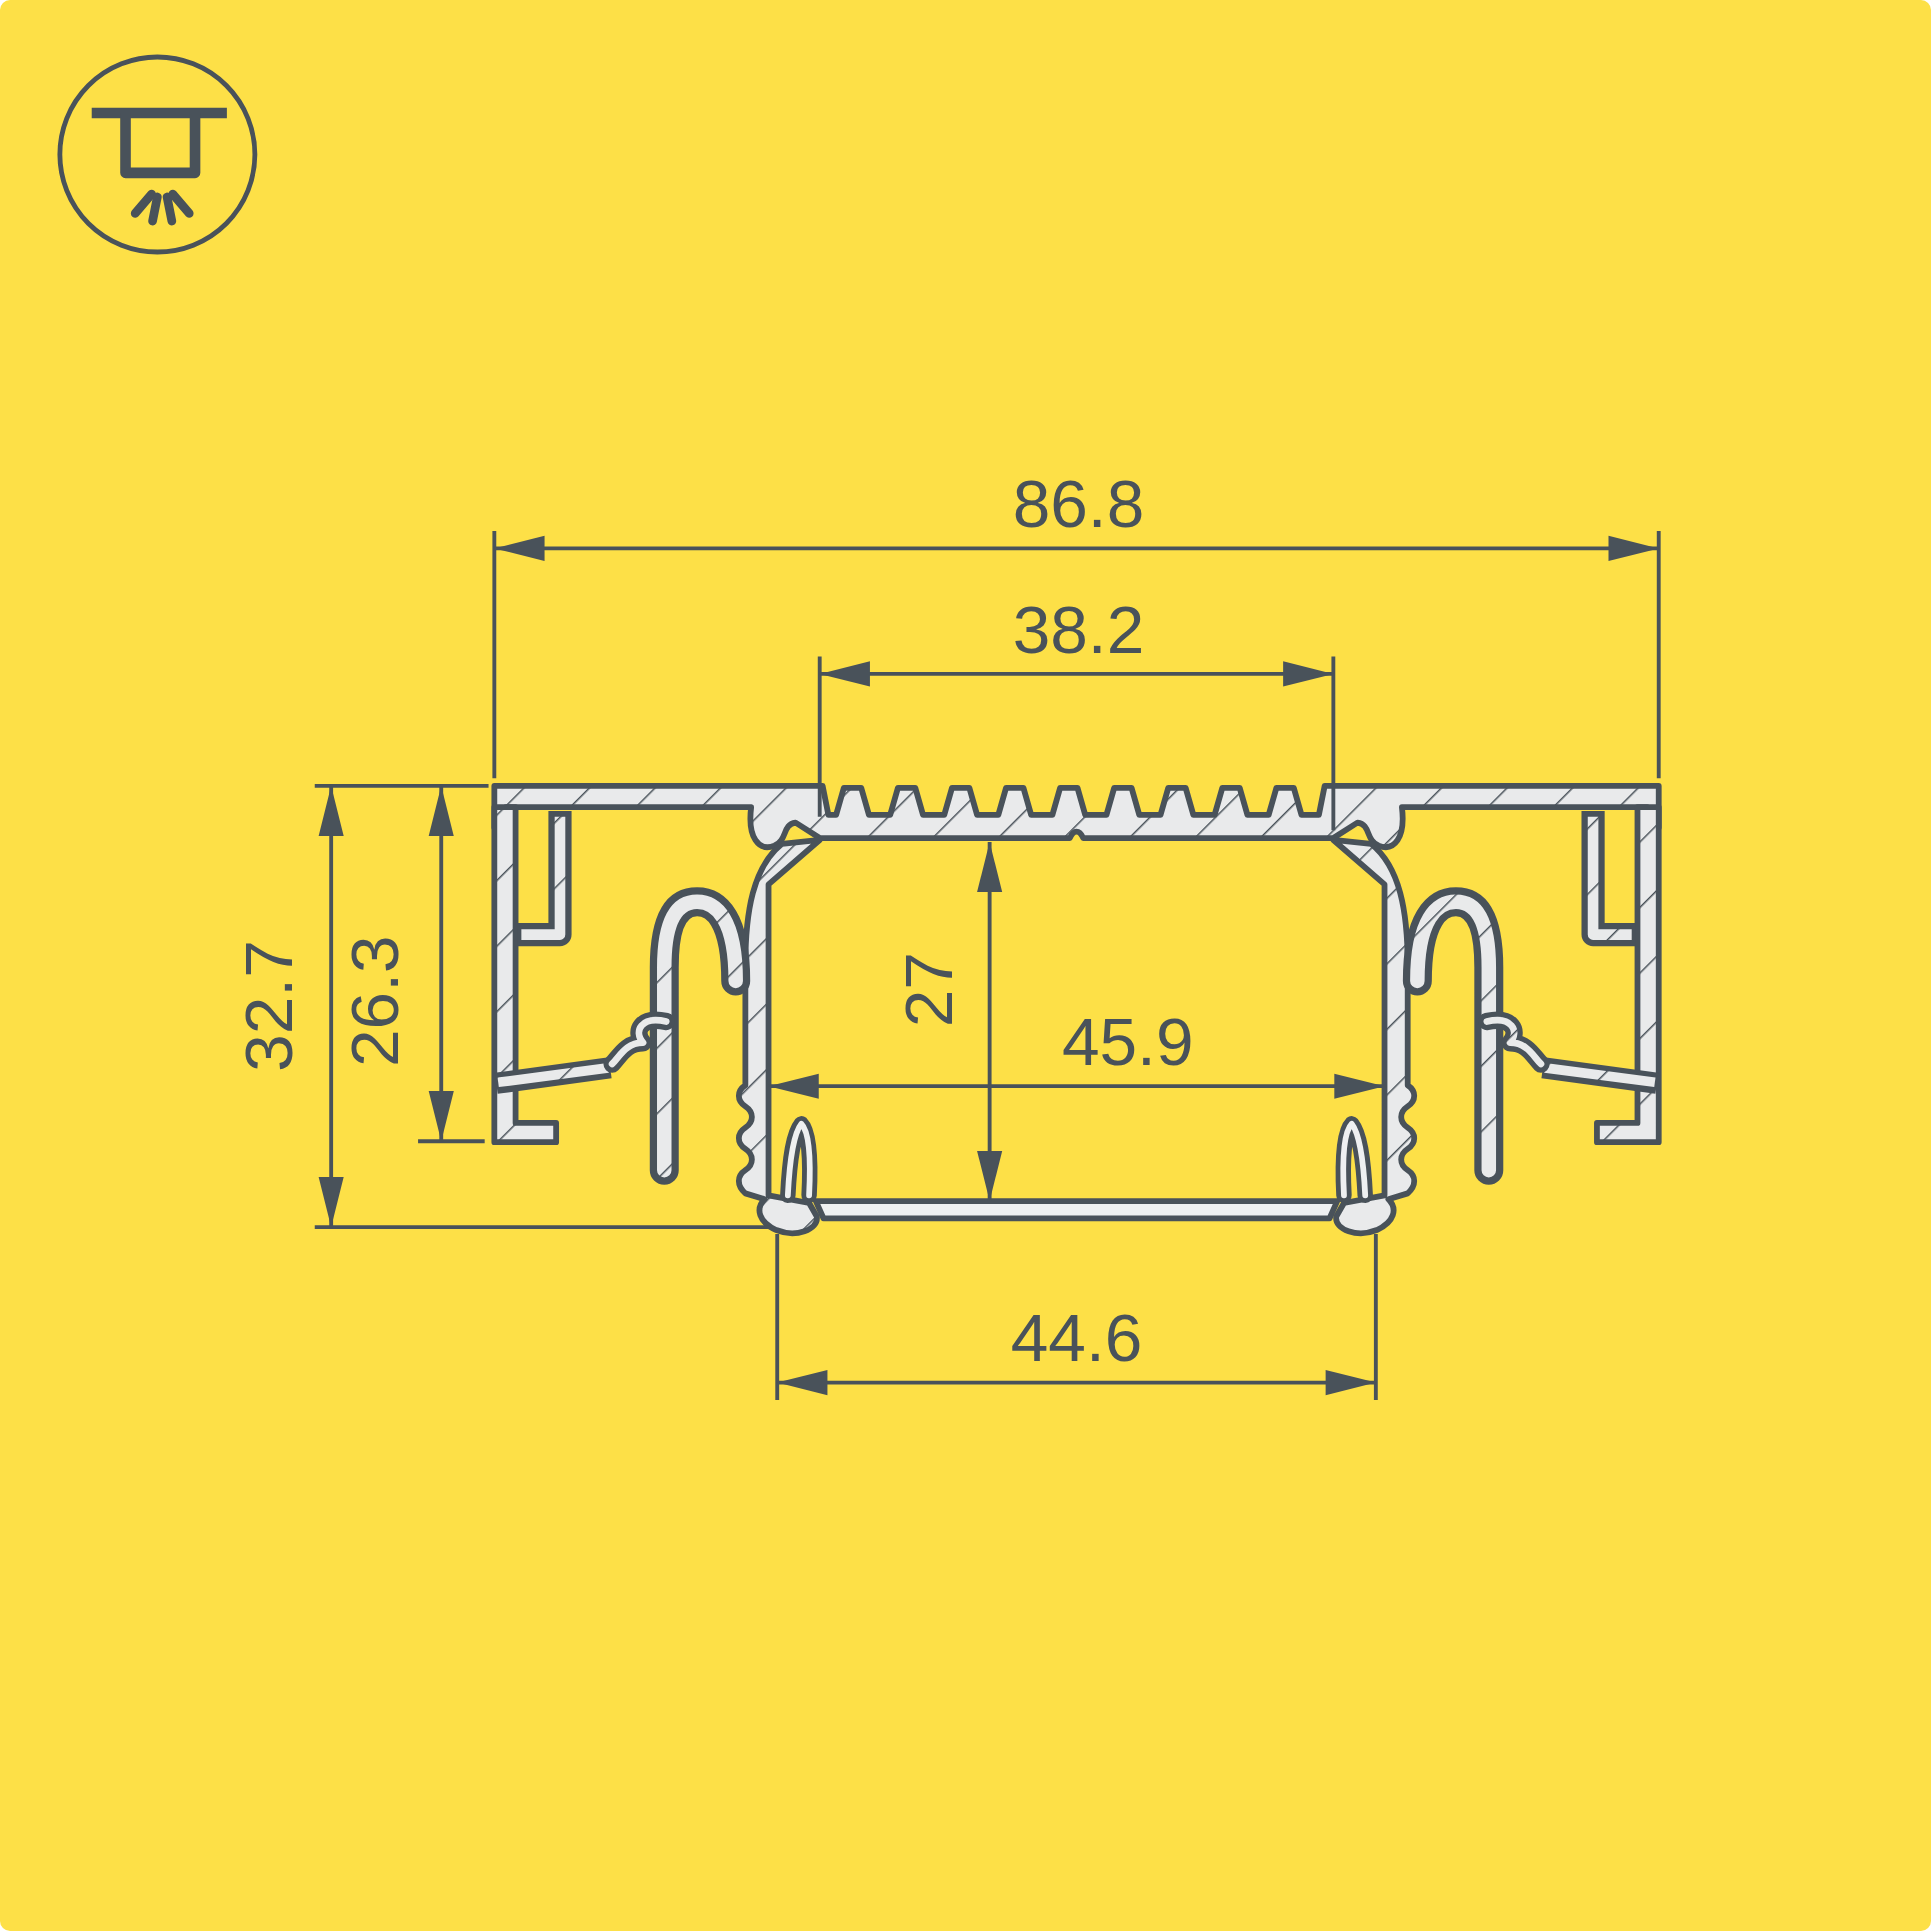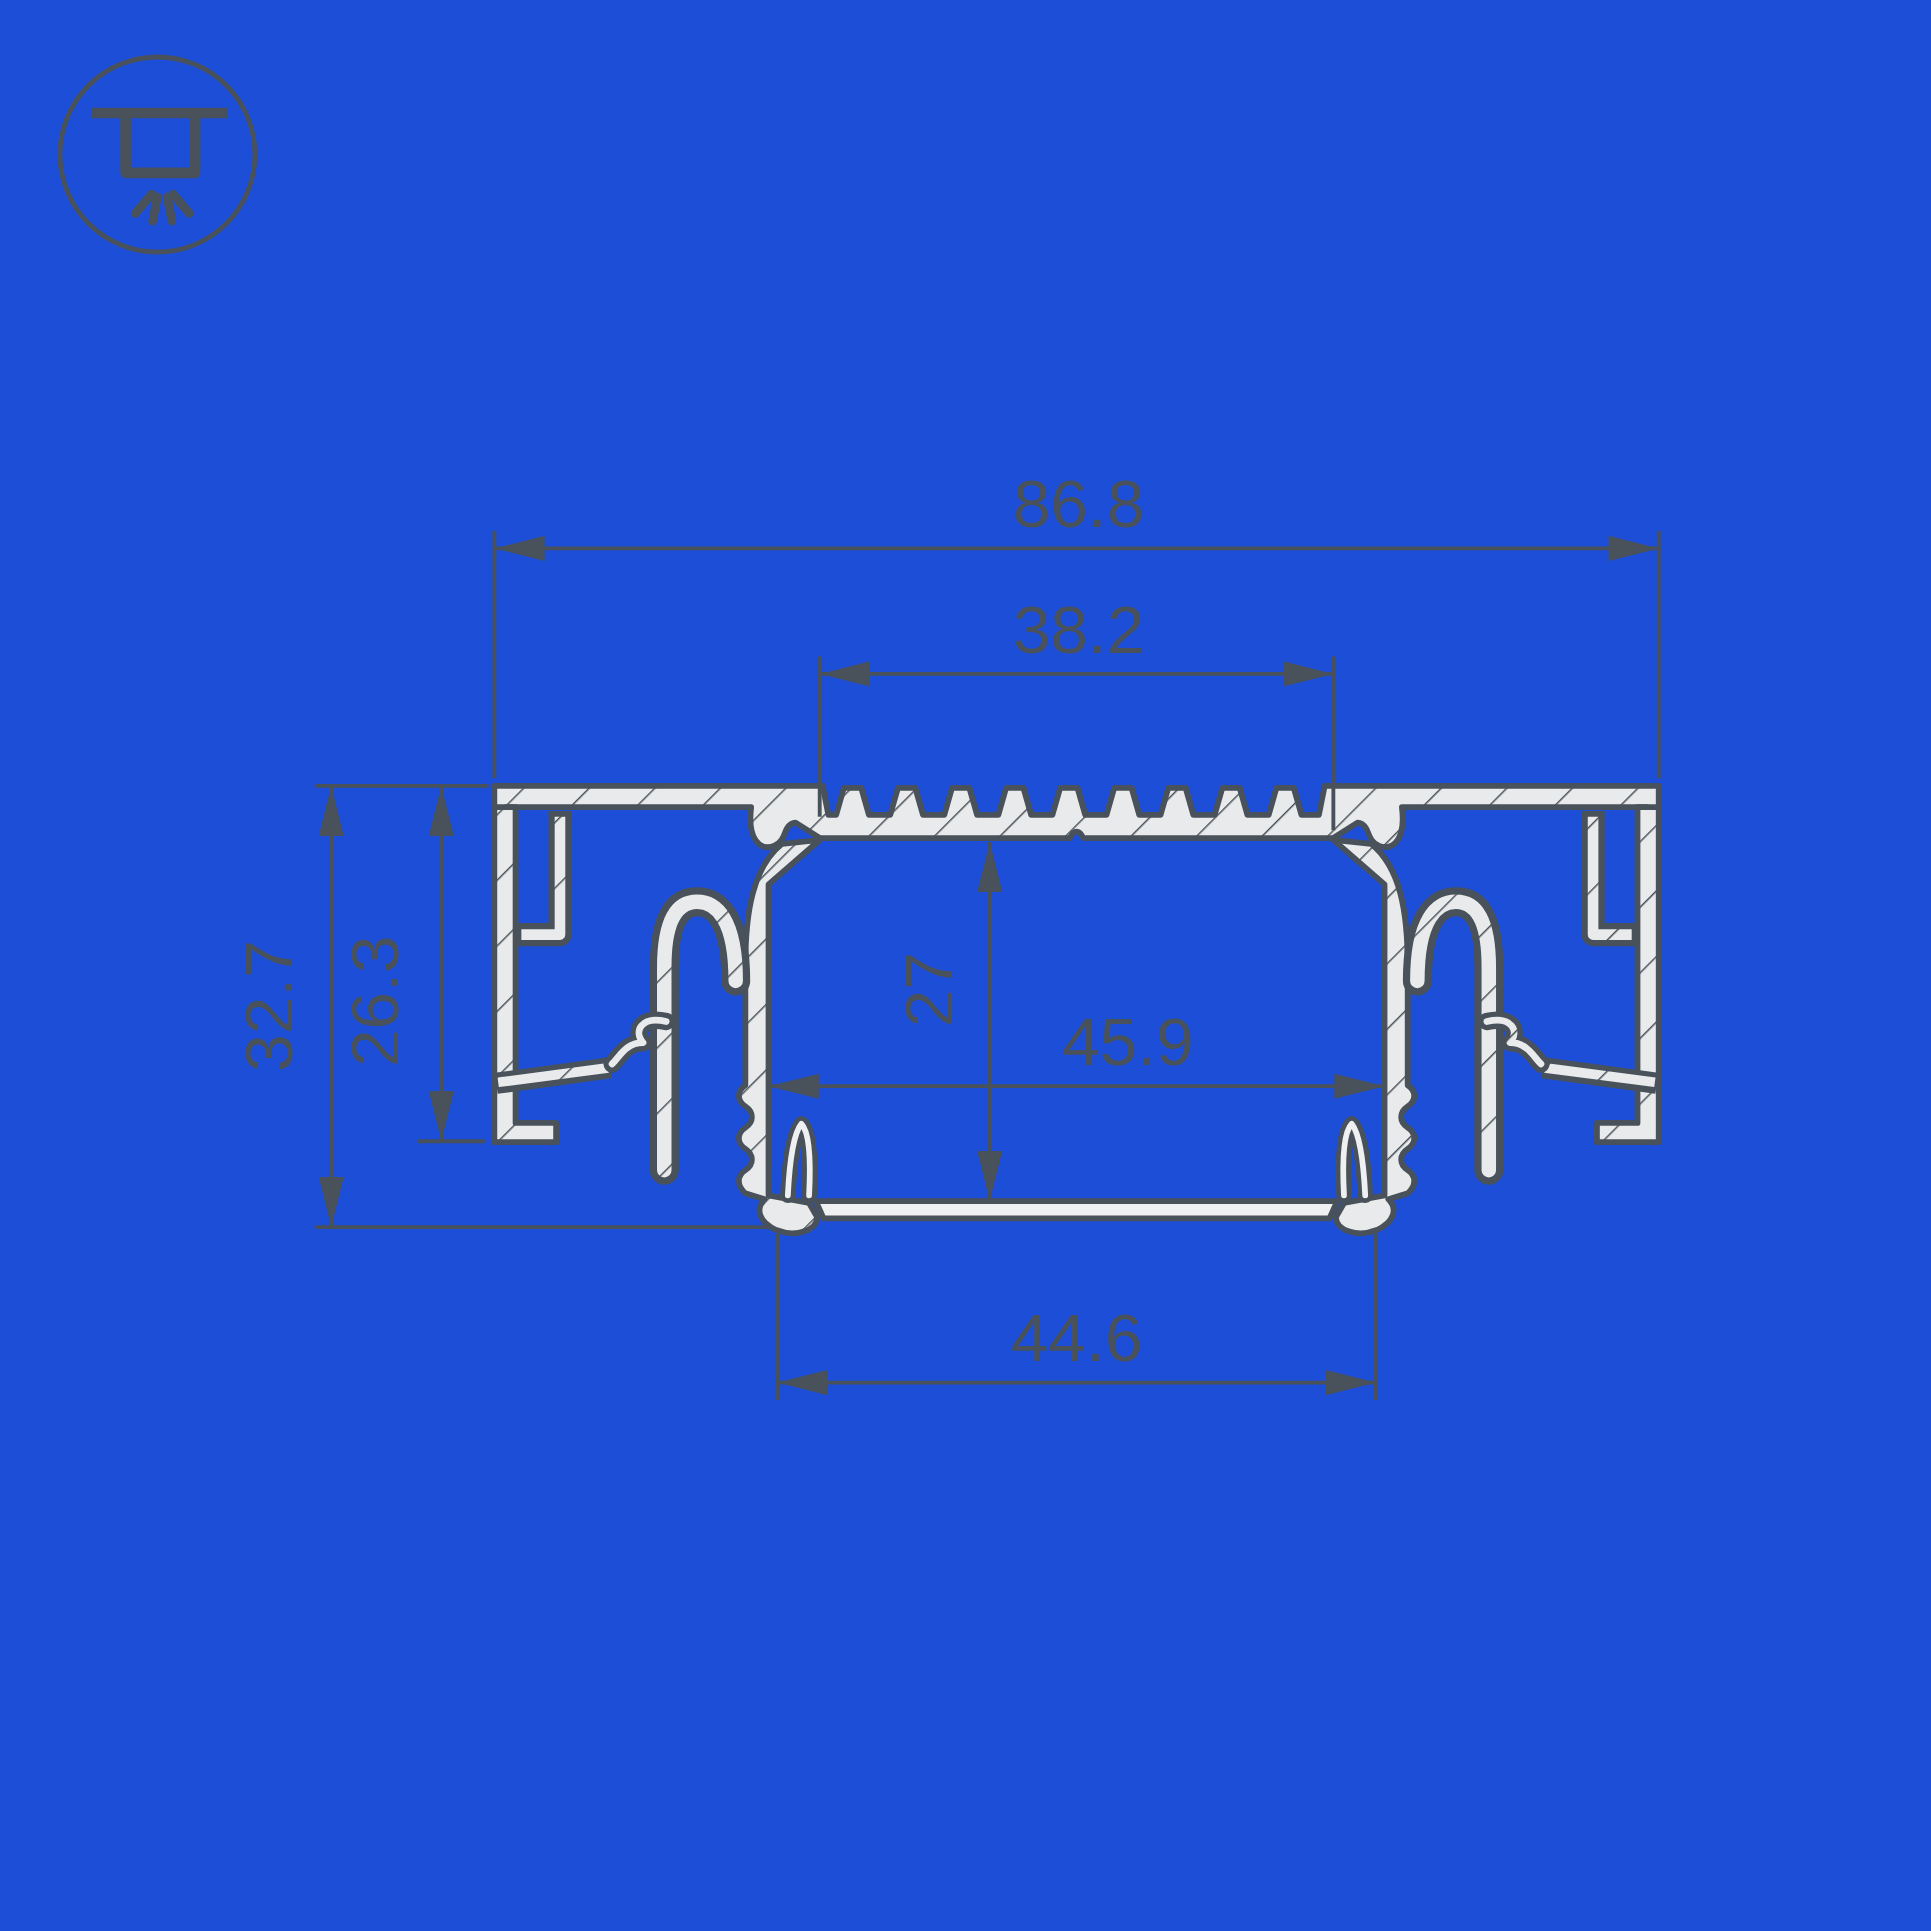--- a/index.html
+++ b/index.html
@@ -1,16 +1,16 @@
 <!DOCTYPE html>
 <html><head>
 <meta charset="utf-8">
 <style>
   html,body{margin:0;padding:0;background:#ffffff;}
-  .stage{position:relative;width:1931px;height:1931px;background:#1d4ed8;overflow:hidden;}
+  .stage{position:relative;width:1931px;height:1931px;background:#fde047;overflow:hidden;border-radius:10px;}
   svg{position:absolute;inset:0;}
   text{font-family:"Liberation Sans","DejaVu Sans",sans-serif;}
 </style>
 </head>
 <body>
 
 <div class="stage">
 <svg viewBox="0 0 2000 2000" width="1931" height="1931">
   <defs>
     <pattern id="hatch" width="48" height="48" patternUnits="userSpaceOnUse" patternTransform="rotate(-45)">

